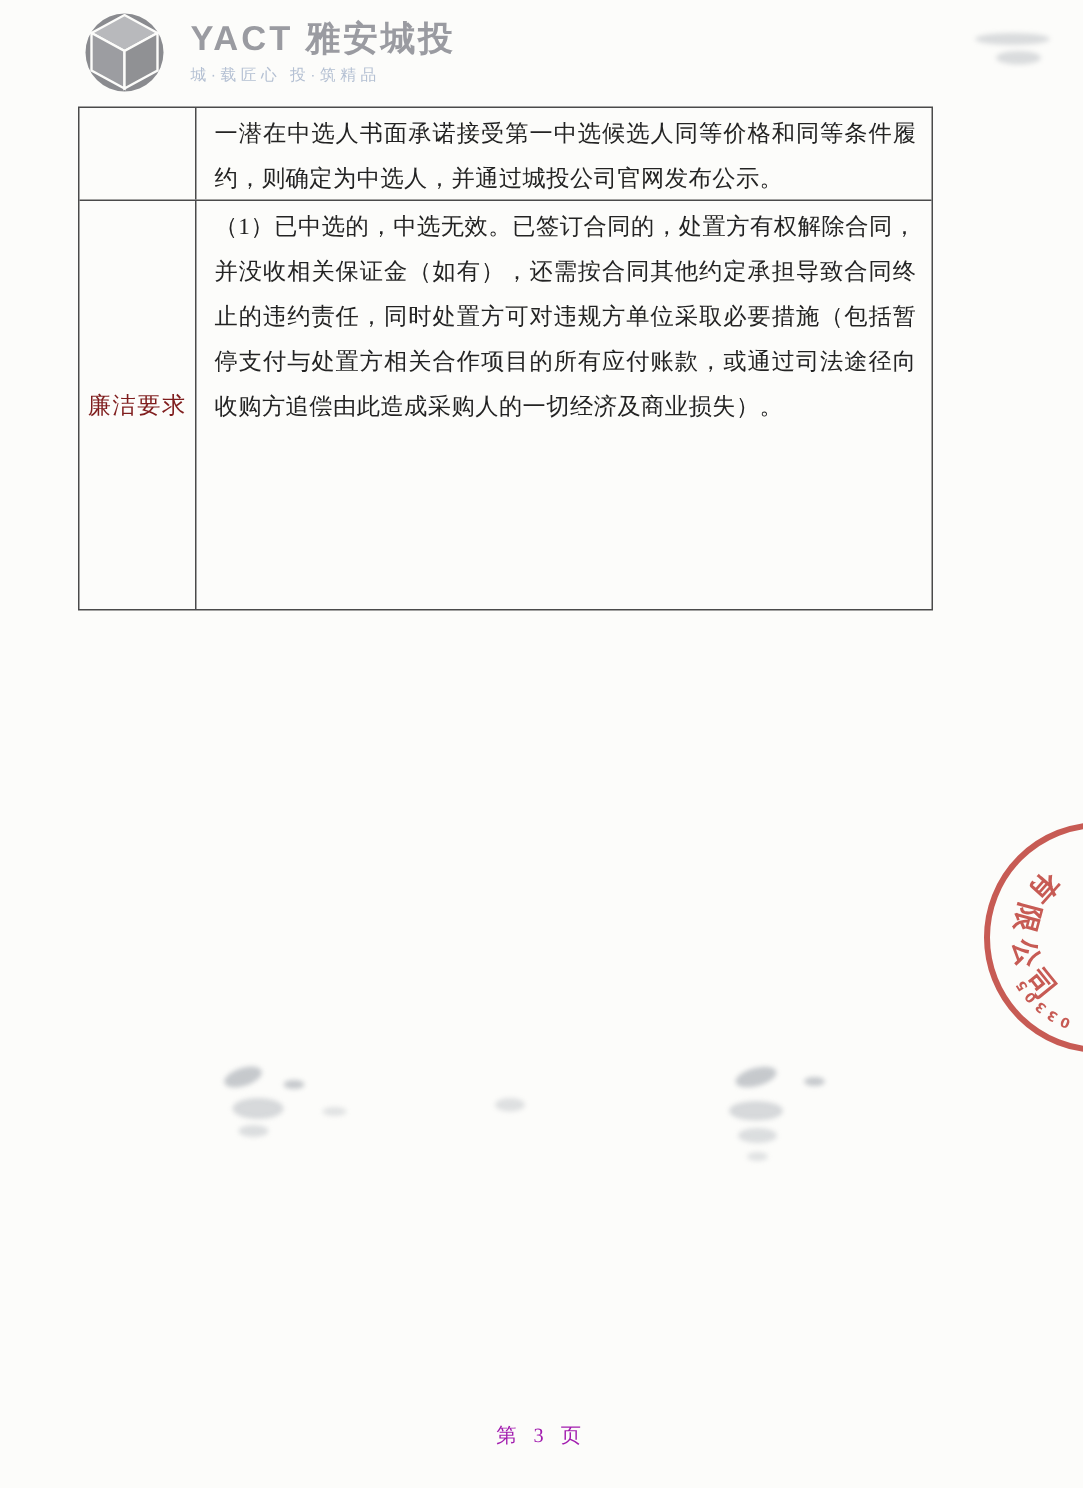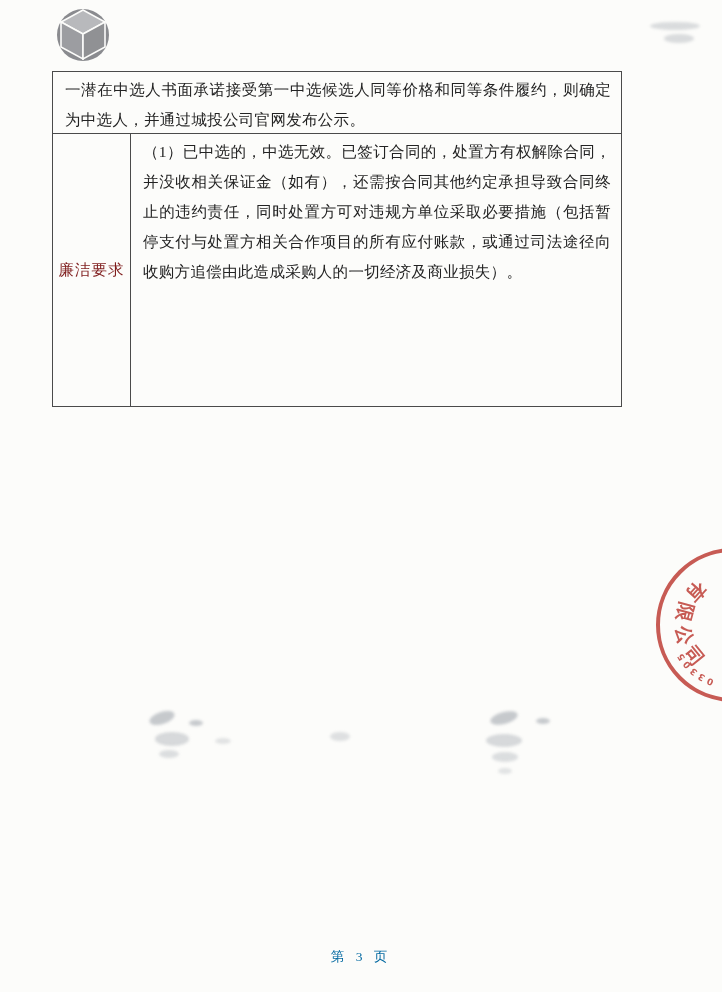--- a/index.html
+++ b/index.html
@@ -23,21 +23,21 @@
     font-size:10.5px; color:#b4c0d3; letter-spacing:3px; margin-top:4px;
   }
 
   
   .doc-table {
     position:absolute; left:52px; top:71px; width:570px;
     border:1.5px solid #4a4a4a;
   }
   .trow { display:flex; }
   .trow + .trow { border-top:1.5px solid #4a4a4a; }
-  .trow-1 { height:61px;flex-direction:column; }
+  .trow-1 { height:61px; }
   .trow-2 { height:273px; }
   .tlabel {
     width:78px; flex:none; border-right:1.5px solid #4a4a4a;
     display:flex; align-items:center; justify-content:center;
     font-size:15.5px; color:#7f1d1d; letter-spacing:1px;
   }
   .tbody { flex:1; padding:1px 10px 4px 12px; overflow:hidden; }
   .tbody p {
     font-size:15.5px; line-height:30px; color:#232323;
     text-align:justify; text-align-last:left; letter-spacing:0.3px;
@@ -52,35 +52,39 @@
   .smudge { position:absolute; filter:blur(1.6px); opacity:0.55; pointer-events:none; }
   .smudge i { position:absolute; display:block; background:#9aa0a8; border-radius:50%; }
   .sm-a { left:642px; top:12px;  width:72px;  height:44px; opacity:0.35; }
   .sm-b { left:145px; top:710px; width:120px; height:62px; }
   .sm-c { left:478px; top:710px; width:95px;  height:78px; }
   .sm-d { left:328px; top:730px; width:26px;  height:14px; opacity:0.3; }
 
   
   .footer {
     position:absolute; left:0; top:948px; width:722px; text-align:center;
-    font-size:13.5px; color:#0369a1; letter-spacing:4px;
+    font-size:13.5px; color:#a21caf; letter-spacing:4px;
   }
 </style>
 </head>
 <body>
 
 <div class="page">
 
   <header class="brand">
     <svg class="brand-logo" viewBox="0 0 56 56">
       <circle cx="28" cy="28" r="26" fill="#8a8b8f"></circle>
       <polygon points="28,3 50,15 28,27 6,15" fill="#b8b9bc" stroke="#fcfcfa" stroke-width="1.6"></polygon>
       <polygon points="6,15 28,27 28,52 6,40" fill="#9c9da1" stroke="#fcfcfa" stroke-width="1.6"></polygon>
       <polygon points="28,27 50,15 50,40 28,52" fill="#909194" stroke="#fcfcfa" stroke-width="1.6"></polygon>
     </svg>
+    <div class="brand-text">
+      <div class="brand-name">YACT 雅安城投</div>
+      <div class="brand-tagline">城·载匠心  投·筑精品</div>
+    </div>
   </header>
 
   <div class="doc-table">
     <div class="trow trow-1">
       <div class="tlabel"></div>
       <div class="tbody">
         <p>一潜在中选人书面承诺接受第一中选候选人同等价格和同等条件履约，则确定为中选人，并通过城投公司官网发布公示。</p>
       </div>
     </div>
     <div class="trow trow-2">

